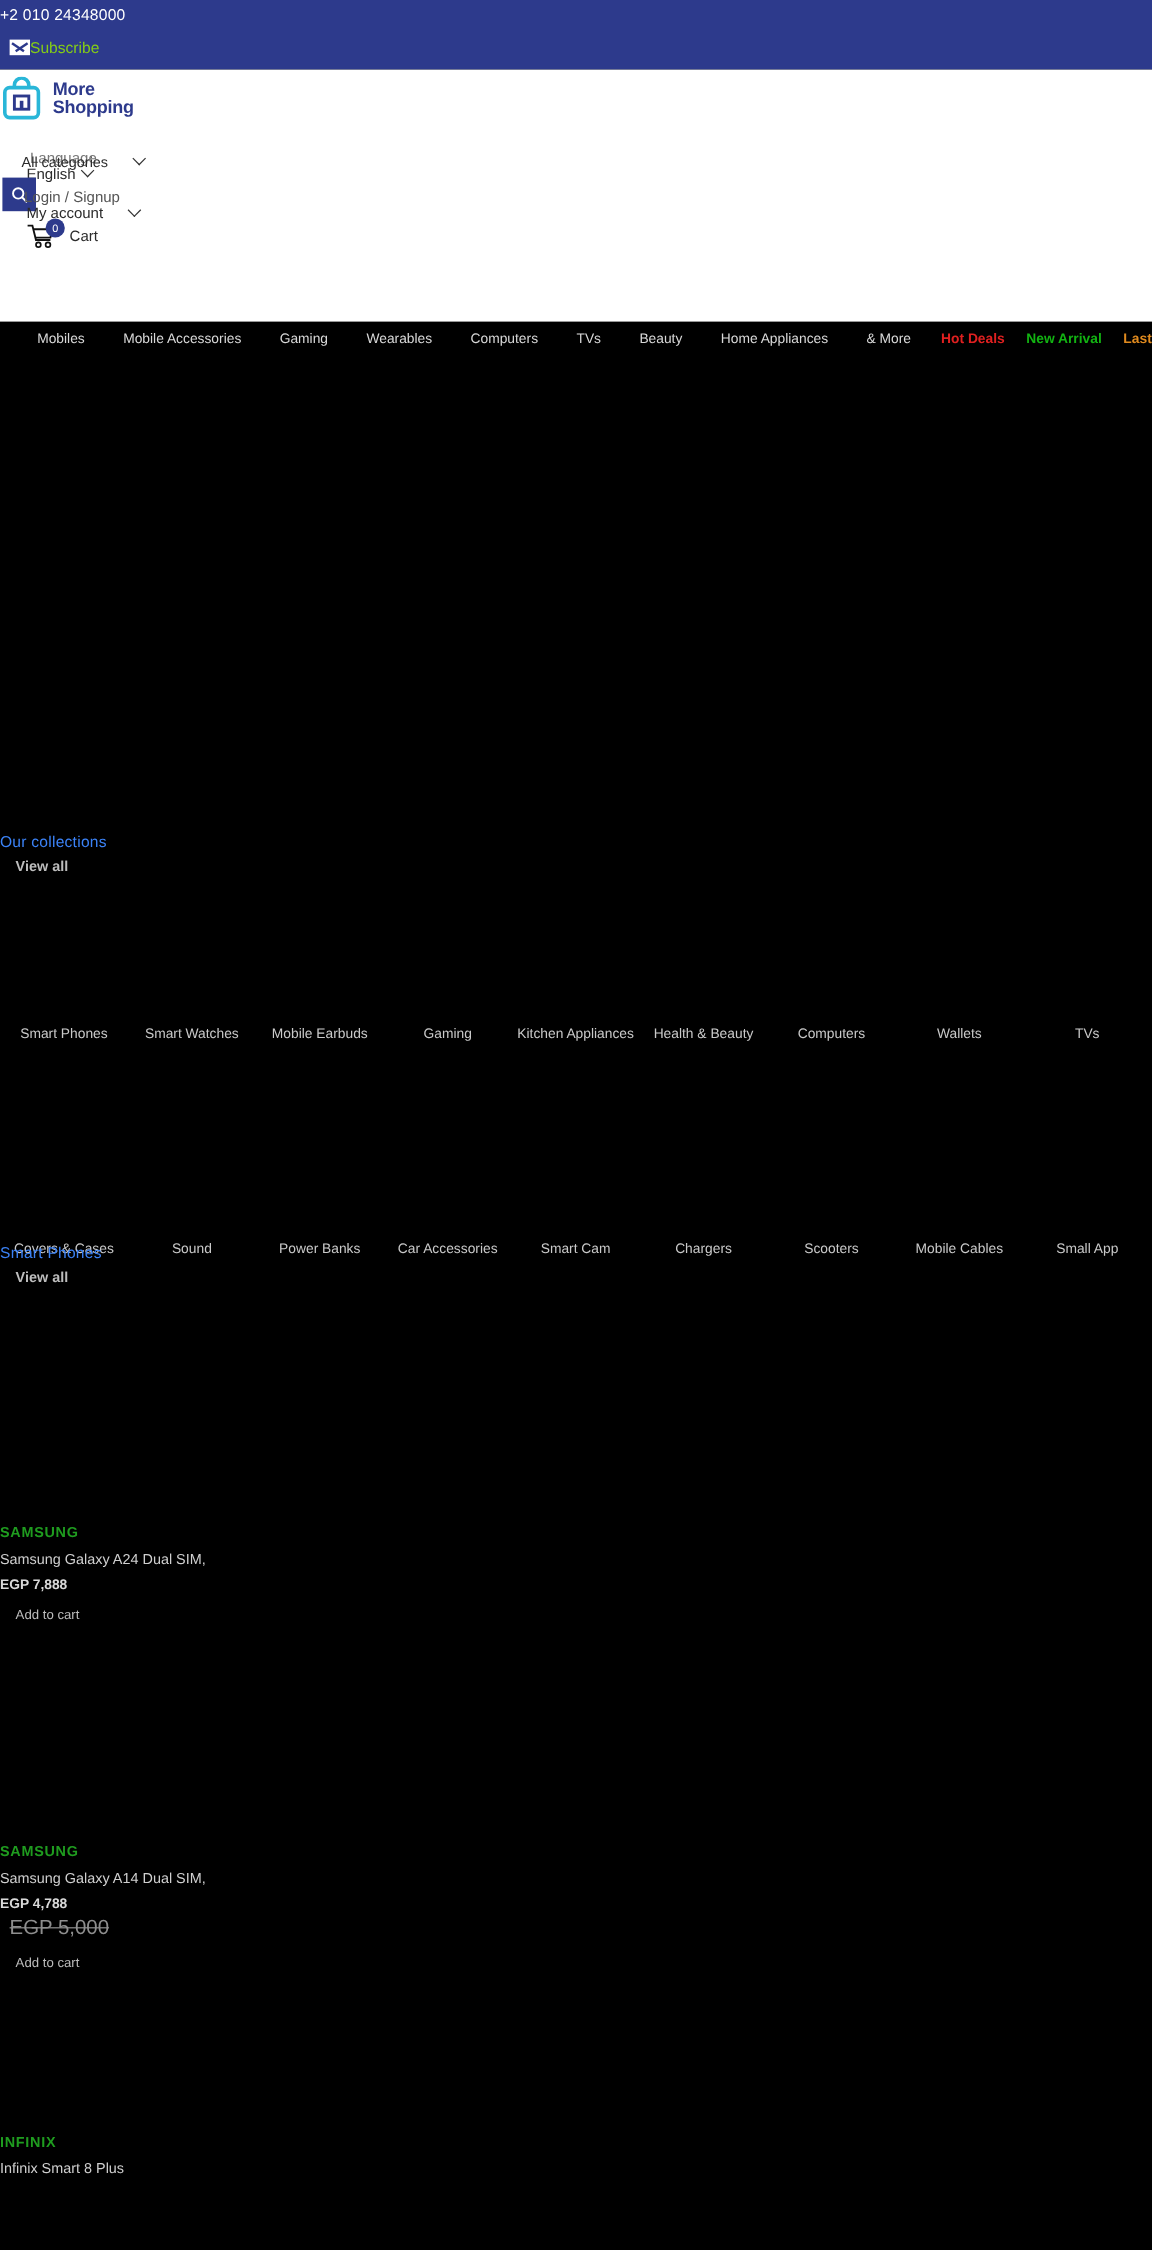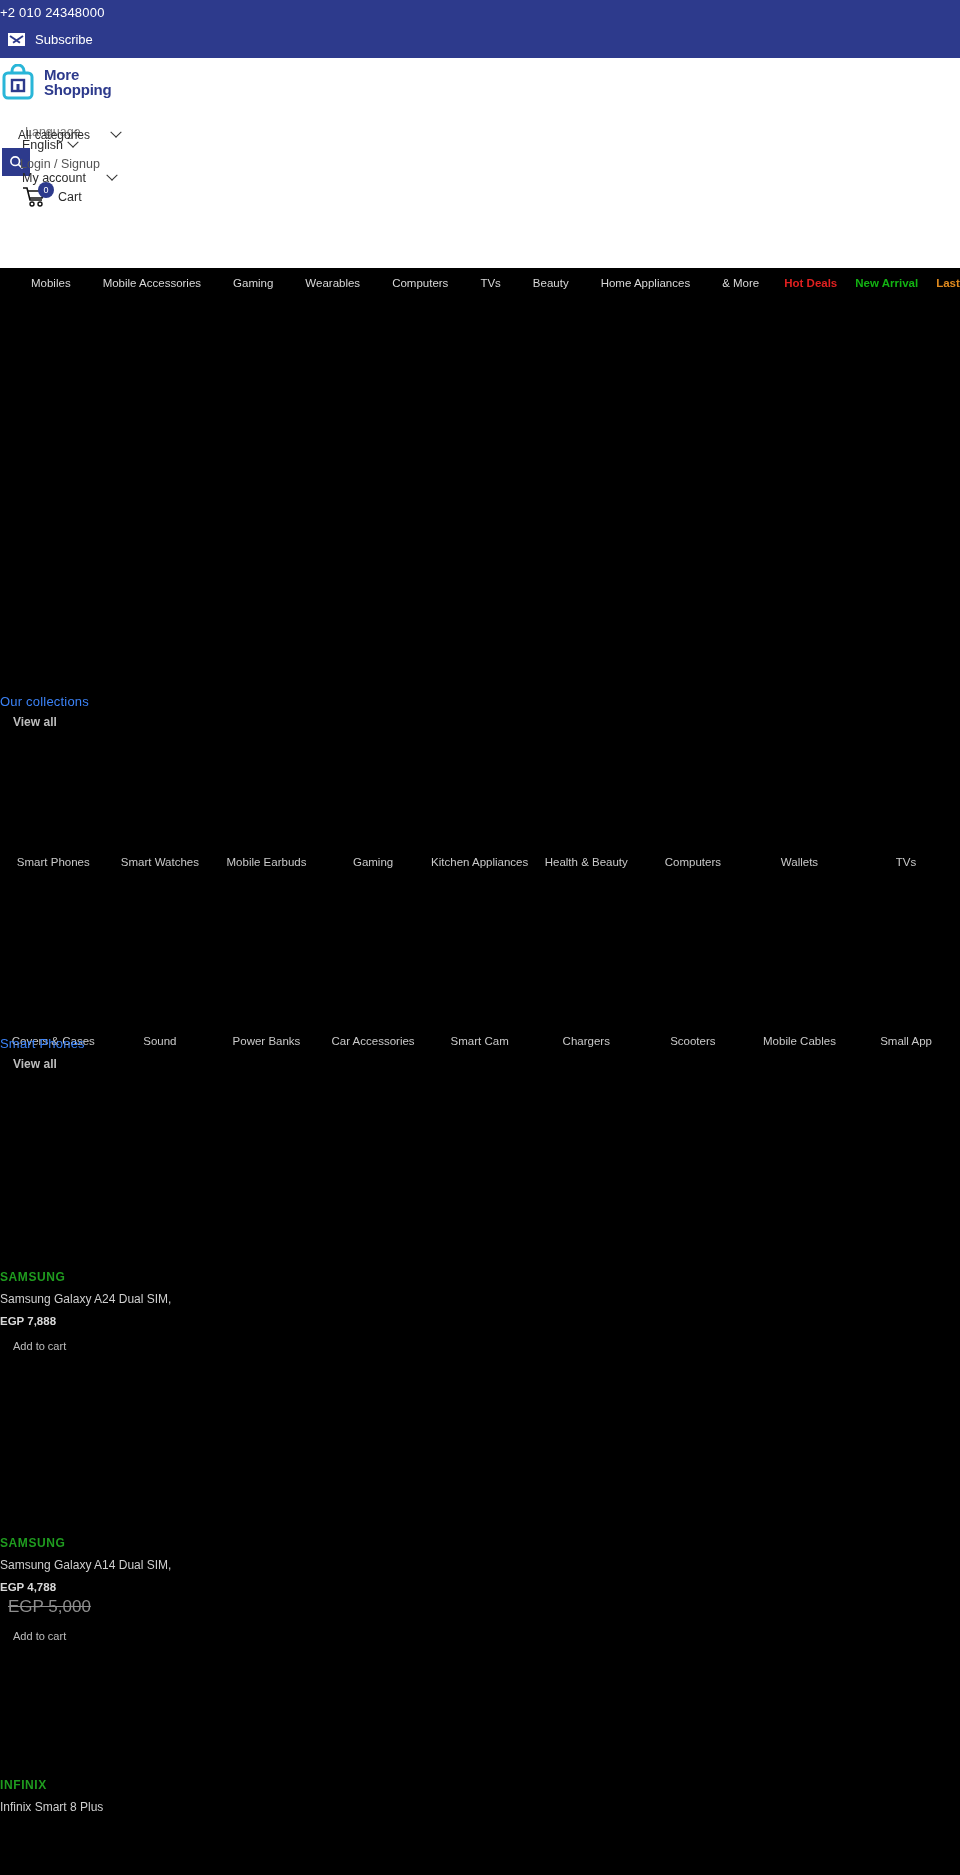--- a/index.html
+++ b/index.html
@@ -14,22 +14,22 @@
   .topbar {
     position: absolute; left: 0; top: 0; width: 960px; height: 58px;
     background: #2d3a8c;
   }
   .topbar-phone {
     position: absolute; left: 0; top: 5px;
     color: #ffffff; font-size: 13px; letter-spacing: .2px;
   }
   .topbar-subscribe {
     position: absolute; left: 8px; top: 32px;
-    display: flex; align-items: center; gap: 10px;
-    color: #ffffff; font-size: 13px;
+    display: flex; align-items: center; 
+    color: #84cc16; font-size: 13px;
   }
   .env-icon {
     width: 17px; height: 13px; background: #ffffff;
     position: relative; display: inline-block;
   }
   .env-icon::before, .env-icon::after {
     content: ""; position: absolute; background: #2d3a8c;
     width: 12px; height: 2px; top: 5px; left: 2px;
   }
   .env-icon::before { transform: rotate(34deg); transform-origin: left center; top: 2px; }

